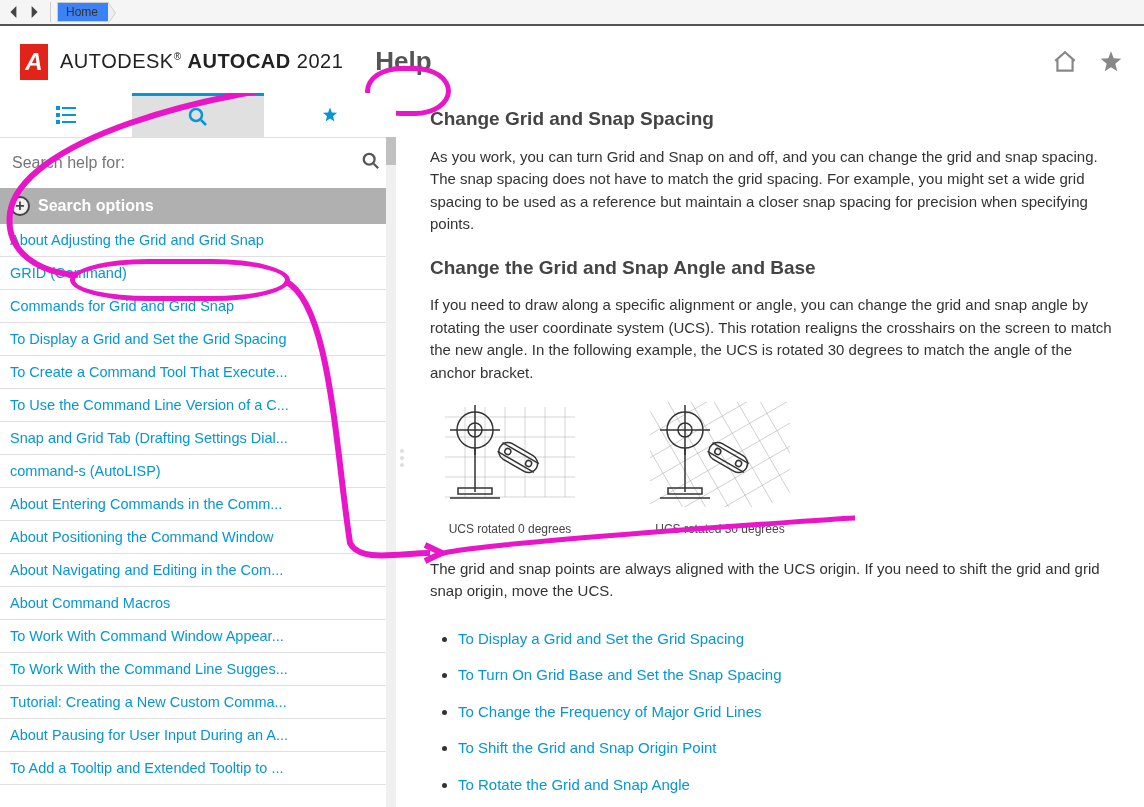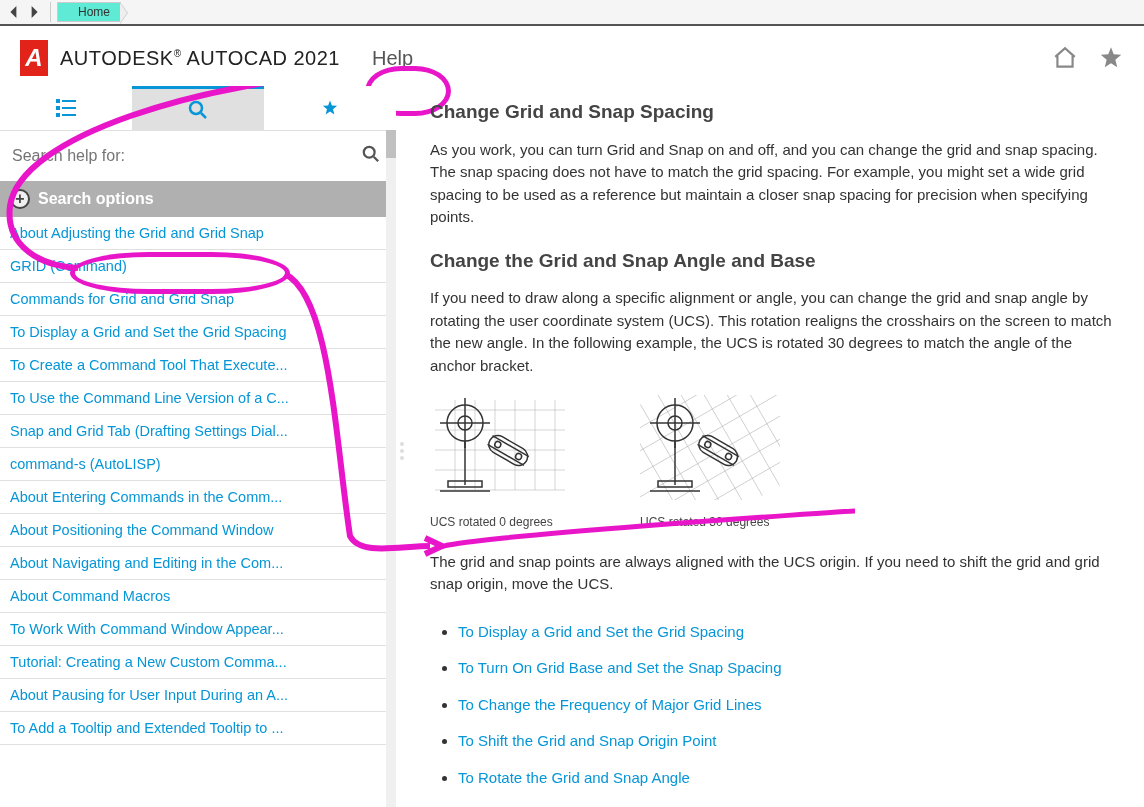--- a/index.html
+++ b/index.html
@@ -1,29 +1,29 @@
 <!DOCTYPE html>
 <html><head>
 <meta charset="utf-8">
 <style>
   * { box-sizing: border-box; margin: 0; padding: 0; }
   body { font-family: Arial, Helvetica, sans-serif; font-size: 14px; color: #333; background: #fff; }
   
   .browser-bar { display:flex; align-items:center; height:26px; border-bottom:2px solid #555; padding:0 4px; background:#f5f5f5; }
   .nav-arrow { width:20px; height:20px; display:flex; align-items:center; justify-content:center; color:#444; cursor:pointer; }
   .nav-sep { width:1px; height:20px; background:#ccc; margin:0 6px; }
-  .breadcrumb-home { display:flex; align-items:flex-start; background:#5eead4; border:1px solid #ccc; padding:2px 10px 2px 20px; font-size:12px; position:relative; }
+  .breadcrumb-home { display:flex; align-items:flex-start; background:#3b82f6; border:1px solid #ccc; padding:2px 10px 2px 8px; font-size:12px; position:relative; }
   .breadcrumb-home::after { content:""; position:absolute; right:-8px; top:-1px; width:0; height:0; border-top:11px solid transparent; border-bottom:11px solid transparent; border-left:8px solid #ccc; }
   .breadcrumb-home::before { content:""; position:absolute; right:-7px; top:0; width:0; height:0; border-top:10px solid transparent; border-bottom:10px solid transparent; border-left:7px solid #eee; z-index:1; }
   
   .header { display:flex; align-items:center; padding:14px 20px 10px 20px; position:relative; }
   .logo { width:28px; height:36px; background:#e2231a; color:#fff; font-weight:bold; font-size:24px; display:flex; align-items:center; justify-content:center; margin-right:12px; font-style:italic; }
   .brand { font-size:20px; letter-spacing:0.5px; color:#222; font-weight:400; }
-  .brand .bold { font-weight:400; }
-  .help-tab { margin-left:14px; font-size:20px; color:#555; padding:6px 18px; }
+  .brand .bold { font-weight:700; }
+  .help-tab { margin-left:14px; font-size:26px; color:#555; padding:6px 18px;font-weight:bold; }
   .header-right { margin-left:auto; display:flex; align-items:center; gap:20px; color:#888; }
   .hdr-icon { width:26px; height:26px; display:flex; align-items:center; justify-content:center; }
   
   .main { display:flex; }
   .sidebar { width:396px; flex-shrink:0; background:#fff; position:relative; }
   .sb-tabs { display:flex; border-bottom:1px solid #e0e0e0; }
   .sb-tab { flex:1; height:44px; display:flex; align-items:center; justify-content:center; color:#0696d7; font-size:18px; }
   .sb-tab.active { background:#e0e0e0; border-top:3px solid #0696d7; }
   .sb-scroll { position:absolute; top:44px; bottom:0; right:0; width:10px; background:#f0f0f0; }
   .sb-thumb { width:10px; height:28px; background:#c0c0c0; }
@@ -38,21 +38,21 @@
   .result-list { }
   .result-item { padding:8px 10px; border-bottom:1px solid #e0e0e0; color:#0696d7; font-size:14.5px; cursor:pointer; white-space:nowrap; overflow:hidden; text-overflow:ellipsis; }
   
   .drag-handle { width:12px; display:flex; flex-direction:column; align-items:center; justify-content:center; gap:3px; color:#ccc; }
   .dot { width:4px; height:4px; border-radius:50%; background:#ddd; }
   
   .content { flex:1; padding:0 22px 20px 22px; font-size:15px; color:#333; line-height:1.5; }
   .content h3 { font-size:19px; color:#444; font-weight:700; margin:12px 0 12px 0; }
   .content p { margin-bottom:18px; }
   .content h4 { font-size:15px; font-weight:700; color:#444; margin-bottom:10px; }
-  .ucs-figs { display:flex; gap:50px; margin:14px 0 20px 0; }
+  .ucs-figs { display:flex; gap:50px; margin:14px 0 20px 0;text-align:center; }
   .ucs-fig { width:160px; }
   .ucs-caption { font-size:12px; color:#444; margin-top:6px; }
   .related-list { list-style:disc; margin-left:28px; }
   .related-list li { color:#333; padding:7px 0; }
   .related-list a { color:#0696d7; text-decoration:none; }
   
   
   .annot { position:absolute; border:5px solid #e815c9; border-radius:50%/60%; pointer-events:none; }
 </style>
 </head>
@@ -153,20 +153,21 @@
       <div class="result-item">To Display a Grid and Set the Grid Spacing</div>
       <div class="result-item">To Create a Command Tool That Execute...</div>
       <div class="result-item">To Use the Command Line Version of a C...</div>
       <div class="result-item">Snap and Grid Tab (Drafting Settings Dial...</div>
       <div class="result-item">command-s (AutoLISP)</div>
       <div class="result-item">About Entering Commands in the Comm...</div>
       <div class="result-item">About Positioning the Command Window</div>
       <div class="result-item">About Navigating and Editing in the Com...</div>
       <div class="result-item">About Command Macros</div>
       <div class="result-item">To Work With Command Window Appear...</div>
+      <div class="result-item">To Work With the Command Line Sugges...</div>
       <div class="result-item">Tutorial: Creating a New Custom Comma...</div>
       <div class="result-item">About Pausing for User Input During an A...</div>
       <div class="result-item">To Add a Tooltip and Extended Tooltip to ...</div>
     </div>
 
     <div class="annot" style="left:70px; top:166px; width:220px; height:42px; border-radius:50%/70%;"></div>
   </div>
 
   <div class="drag-handle">
     <div class="dot"></div>

